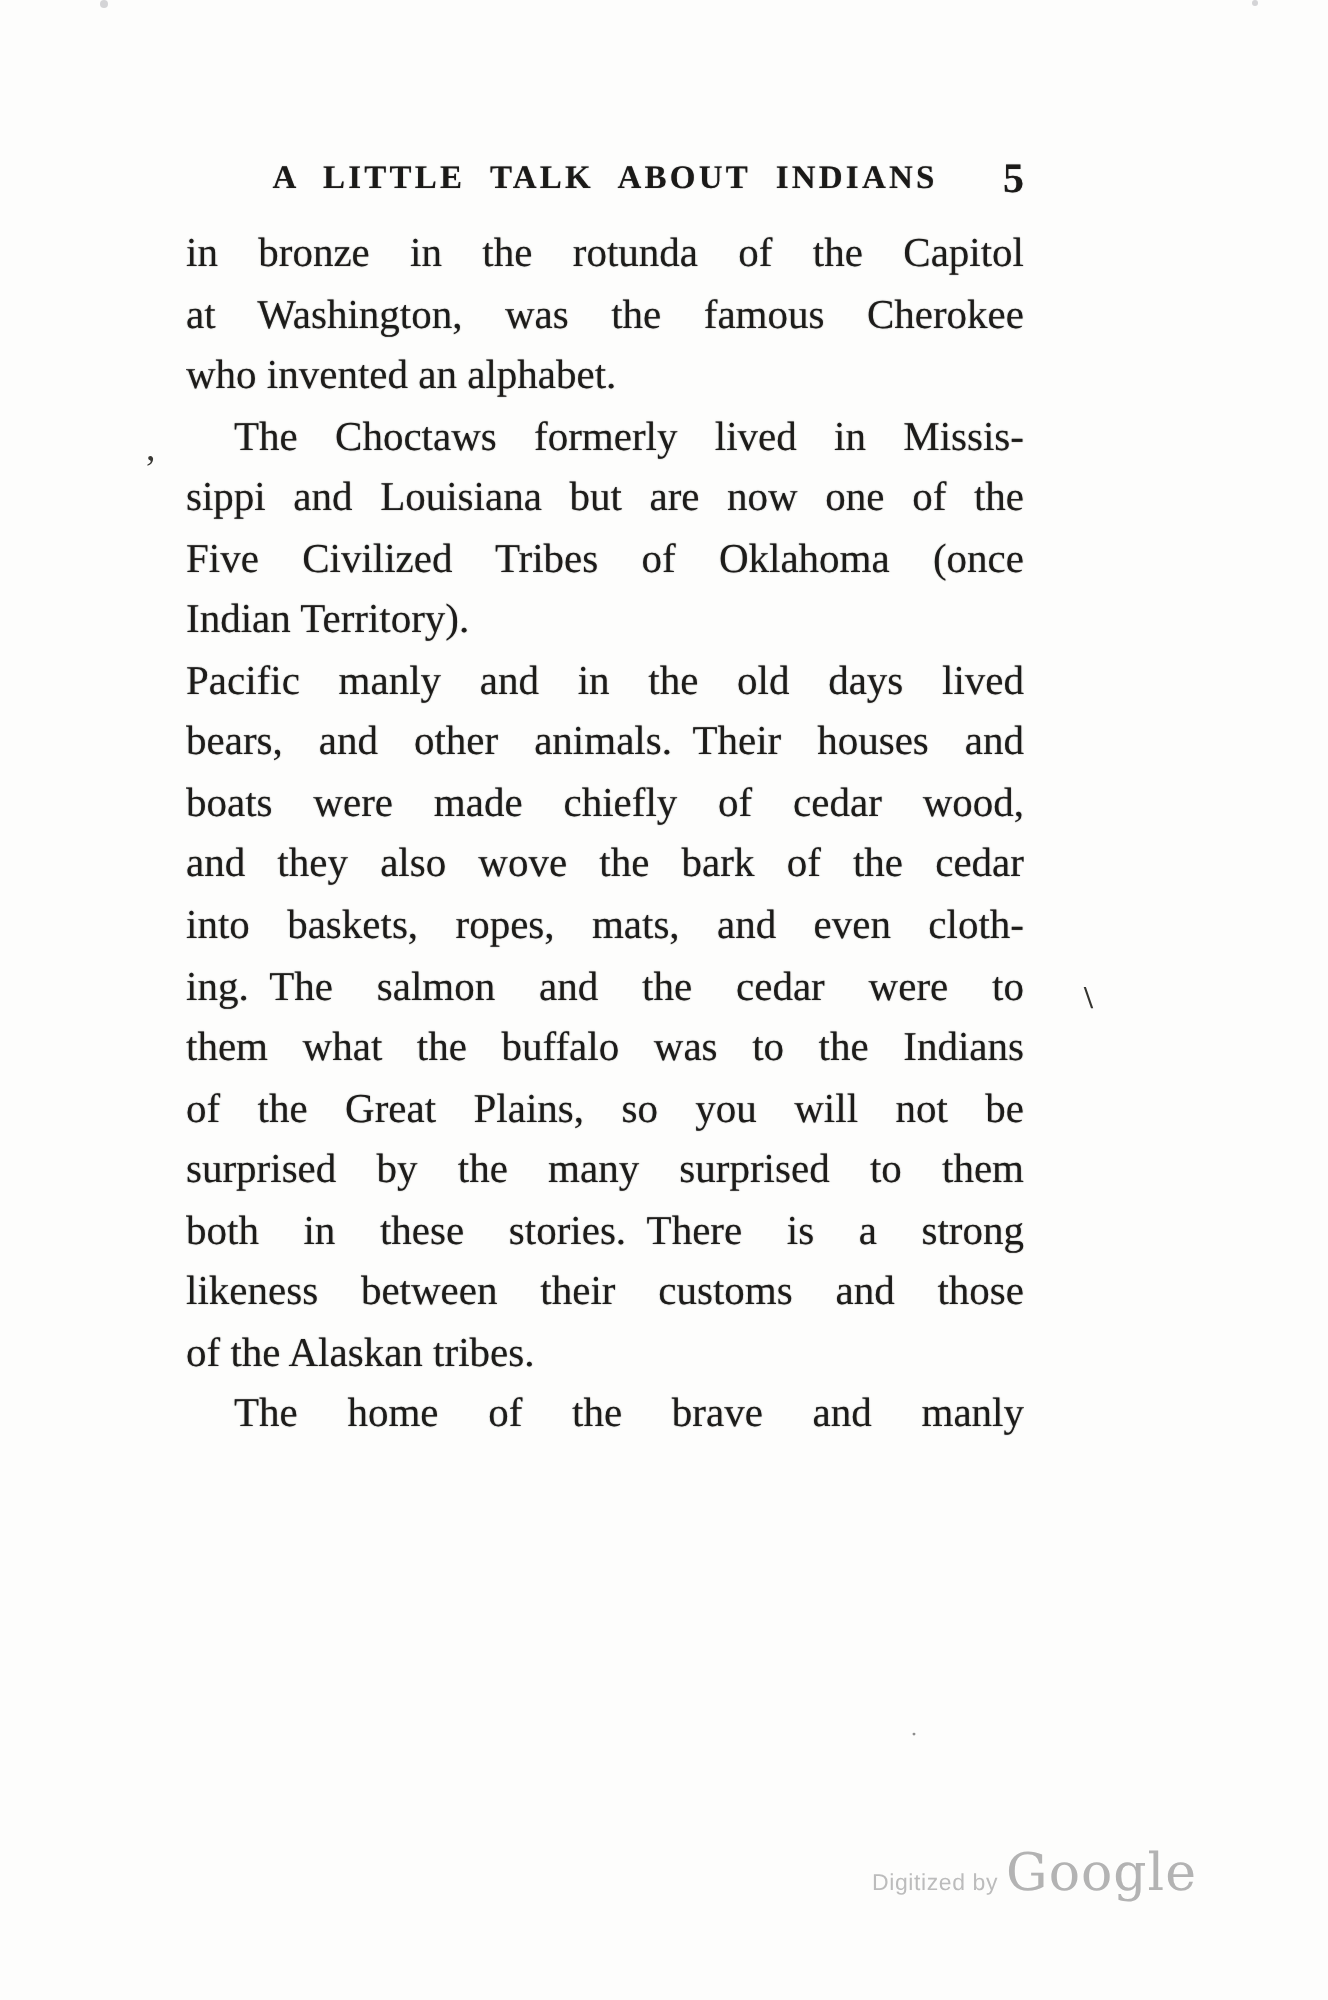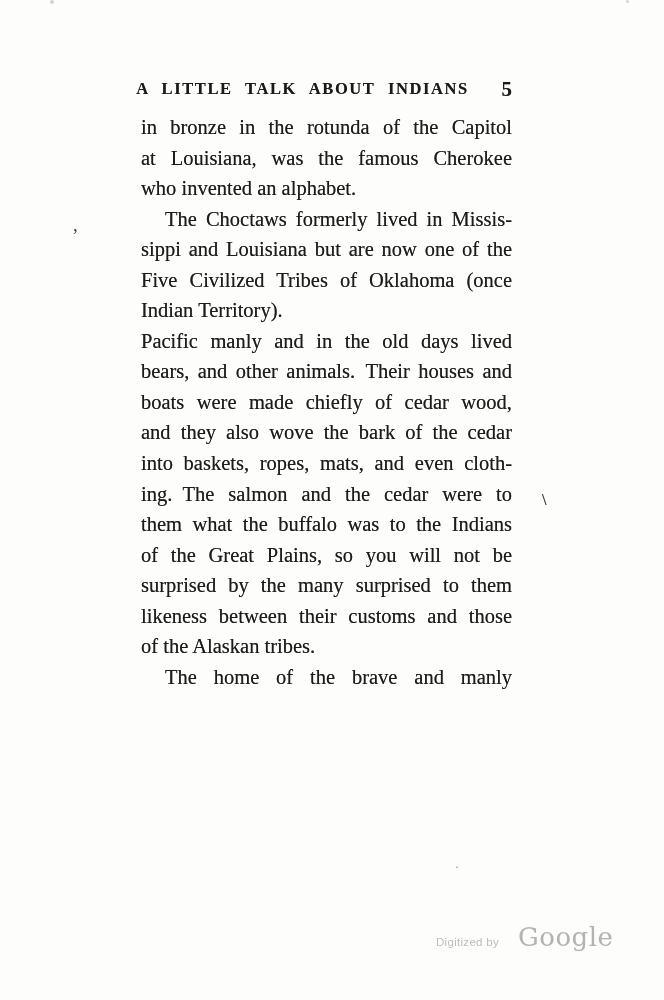--- a/index.html
+++ b/index.html
@@ -53,21 +53,20 @@
     font-size: 20.5px;
     line-height: 30.55px;
     color: #1d1c1a;
     text-shadow: 0 0 0.6px rgba(25,24,22,0.65);
   }
   .line {
     text-align: justify;
     text-align-last: justify;
     height: 30.55px;
     overflow: hidden;
-    margin-left: 48px;
   }
   .line.flush {
     text-align: left;
     text-align-last: left;
   }
   .line.indent {
     padding-left: 24px;
   }
 
   
@@ -86,56 +85,57 @@
     top: 922px;
     white-space: nowrap;
     display: flex;
     align-items: baseline;
   }
   .watermark-prefix {
     font-family: "Liberation Sans", "DejaVu Sans", sans-serif;
     font-size: 11.5px;
     color: #bcbcbc;
     letter-spacing: 0.3px;
-    margin-right: 19px;
+    margin-right: 4px;
   }
   .watermark-brand {
     font-family: "DejaVu Serif", "Liberation Serif", serif;
     font-size: 26px;
     color: #b3b3b3;
     letter-spacing: 0.5px;
   }
 </style>
 </head>
 <body>
 
 <div class="scan-page">
 
   <div class="running-header">
     <div class="header-title">A LITTLE TALK ABOUT INDIANS</div>
     <div class="header-pagenum">5</div>
   </div>
 
   <div class="text-block">
     <div class="line">in bronze in the rotunda of the Capitol</div>
-    <div class="line">at Louisiana, was the famous Cherokee</div>
+    <div class="line">at Washington, was the famous Cherokee</div>
     <div class="line flush">who invented an alphabet.</div>
     <div class="line indent">The Choctaws formerly lived in Missis-</div>
     <div class="line">sippi and Louisiana but are now one of the</div>
     <div class="line">Five Civilized Tribes of Oklahoma (once</div>
     <div class="line flush">Indian Territory).</div>
     <div class="line">Pacific manly and in the old days lived</div>
     <div class="line">bears, and other animals. Their houses and</div>
     <div class="line">boats were made chiefly of cedar wood,</div>
     <div class="line">and they also wove the bark of the cedar</div>
     <div class="line">into baskets, ropes, mats, and even cloth-</div>
     <div class="line">ing. The salmon and the cedar were to</div>
     <div class="line">them what the buffalo was to the Indians</div>
     <div class="line">of the Great Plains, so you will not be</div>
     <div class="line">surprised by the many surprised to them</div>
+    <div class="line">both in these stories. There is a strong</div>
     <div class="line">likeness between their customs and those</div>
     <div class="line flush">of the Alaskan tribes.</div>
     <div class="line indent">The home of the brave and manly</div>
   </div>
 
   <span class="artifact artifact-comma">,</span>
   <span class="artifact artifact-stroke">\</span>
   <span class="artifact artifact-dot">·</span>
   <span class="speck speck-top-left"></span>
   <span class="speck speck-top-right"></span>

